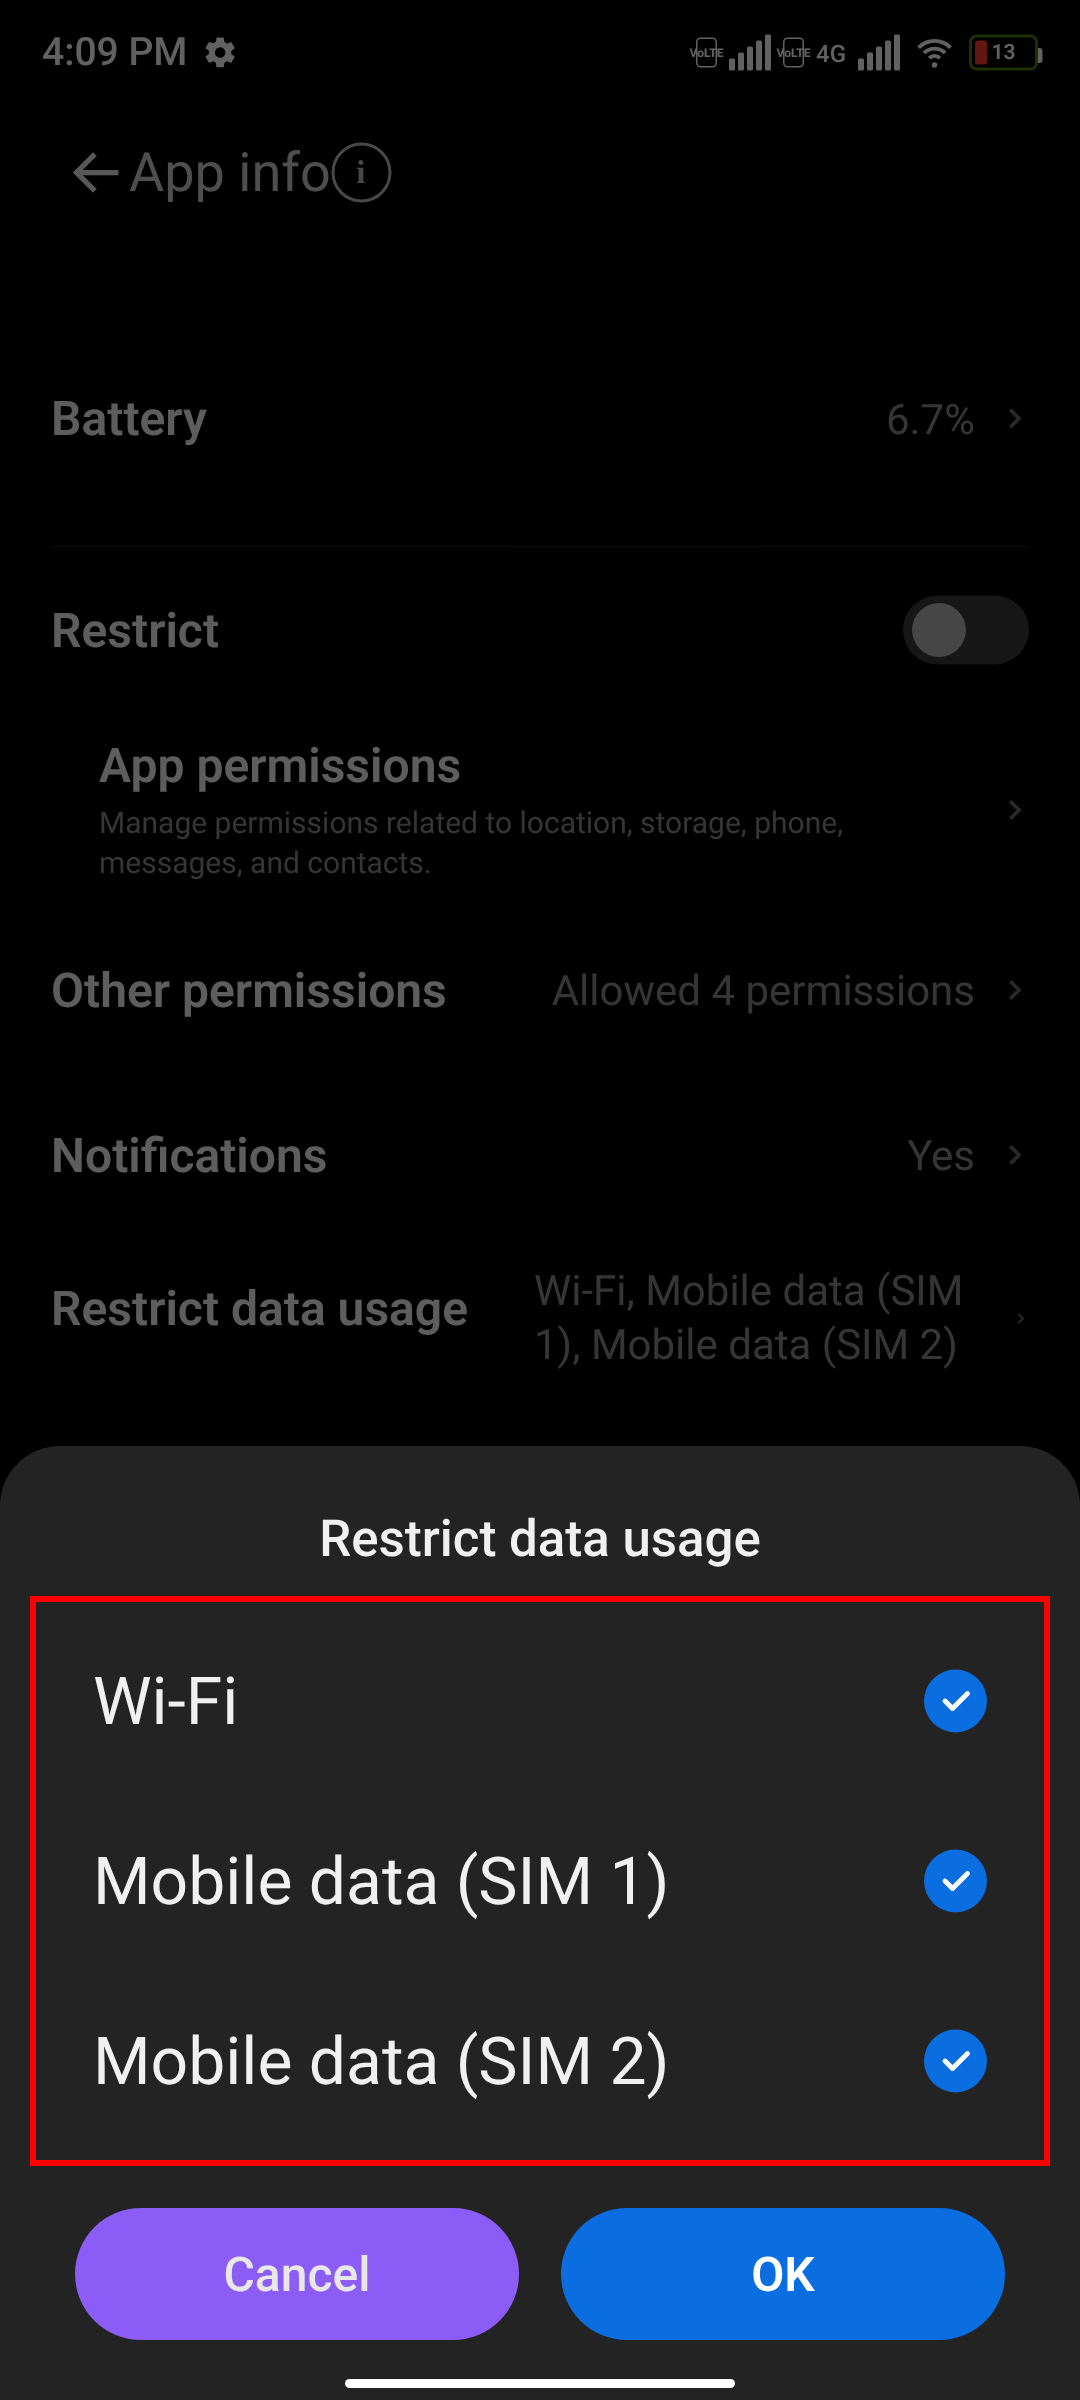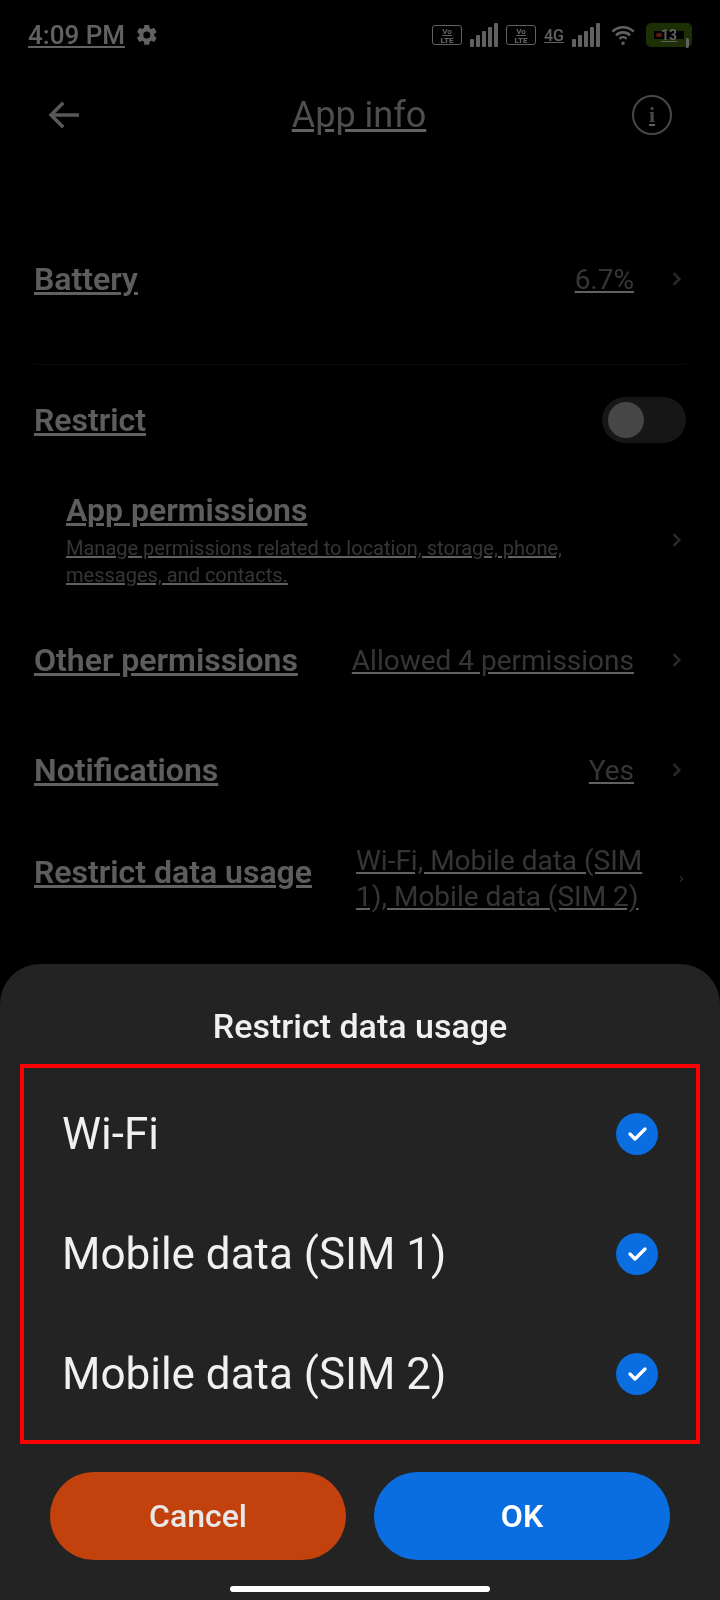--- a/index.html
+++ b/index.html
@@ -1,63 +1,63 @@
 <!DOCTYPE html>
 <html><head>
   <meta charset="utf-8">
   <style>
     * { margin: 0; padding: 0; box-sizing: border-box; -webkit-font-smoothing: antialiased; }
     html, body { width: 720px; height: 1600px; background: #000; font-family: -apple-system, Roboto, "Helvetica Neue", Arial, sans-serif; color: #fff; overflow: hidden; position: relative; }
-    .dim { opacity: 0.38; pointer-events: none; text-decoration: underline; }
+    .dim { opacity: 0.38; pointer-events: none; }
 
     
     .status-bar { height: 70px; display: flex; align-items: center; justify-content: space-between; padding: 0 28px; font-size: 26px; font-weight: 500; }
     .status-left { display: flex; align-items: center; gap: 10px; }
     .status-right { display: flex; align-items: center; gap: 8px; }
-    .sb-badge { width: 30px; height: 20px; border: 1.6px solid #fff; border-radius: 3px; font-size: 10px; font-weight: 700; line-height: 9px; display: flex; flex-direction: column; align-items: center; justify-content: center; padding-top:1px; }
+    .sb-badge { width: 14px; height: 20px; border: 1.6px solid #fff; border-radius: 3px; font-size: 10px; font-weight: 700; line-height: 9px; display: flex; flex-direction: row; align-items: center; justify-content: center; padding-top:1px; }
     .sb-text-tiny { font-size: 16px; line-height: 11px; }
     .bars { display: flex; align-items: flex-end; gap: 2px; }
     .bars span { width: 4px; background: #fff; border-radius: 1px; }
     .bars span:nth-child(1){height:8px}.bars span:nth-child(2){height:12px}.bars span:nth-child(3){height:16px}.bars span:nth-child(4){height:20px}.bars span:nth-child(5){height:24px}
     .wifi-ic { display:inline-block; }
-    .battery { position: relative; width: 46px; height: 24px; border: 8px solid #4d7c0f; border-radius: 5px; display:flex; align-items:center; }
+    .battery { position: relative; width: 46px; height: 24px; border: 2px solid #4d7c0f; border-radius: 5px; display:flex; align-items:center; }
     .battery::after { content:""; position:absolute; right:-5px; top:7px; width:3px; height:10px; background:#fff; border-radius:0 2px 2px 0; }
     .battery .f { position:absolute; left:2px; top:2px; bottom:2px; width:20%; background:#ff3b30; border-radius:2px; }
     .battery .n { position:relative; width:100%; text-align:center; font-size:14px; font-weight:600; }
 
     
-    .app-bar { height: 90px; display:flex; align-items:center; justify-content:space-between; padding: 0 48px 0 44px; }
+    .app-bar { height: 90px; display:flex; align-items:center; padding: 0 48px 0 44px; }
     .app-bar .title { font-size: 36px; font-weight: 400; color:#ccc; }
     .info-circ { width: 40px; height: 40px; border: 2.5px solid #bdbdbd; border-radius: 50%; display:flex; align-items:center; justify-content:center; color:#bdbdbd; font-size:22px; font-weight:700; font-family: "Times New Roman", serif; }
 
     
     .section { padding: 0 34px; }
     .row { display:flex; align-items:center; justify-content:space-between; min-height: 110px; }
     .row .label { font-size: 32px; font-weight: 600; color:#f5f5f5; }
     .row .desc { font-size: 20px; color:#8d8d8d; margin-top:6px; line-height:1.35; max-width: 520px; }
     .row .value { font-size: 28px; color:#8d8d8d; margin-right:6px; }
     .chev { color:#6b6b6b; }
-    .right-cluster { display:flex; align-items:center; gap:26px; }
+    .right-cluster { display:flex; align-items:center; gap:10px; }
     .group-title { font-size: 26px; color:#7a7a7a; padding: 28px 0 8px; }
     .hr { height:1px; background:#1b1b1b; margin: 30px 0 0; }
 
     .toggle { width: 84px; height: 46px; border-radius: 23px; background:#3c3c3c; position:relative; }
     .toggle .knob { position:absolute; top:5px; left:6px; width:36px; height:36px; background:#b7b7b7; border-radius:50%; }
 
     
     .sheet { position:absolute; left:0; right:0; bottom:0; background:#232323; border-top-left-radius: 40px; border-top-right-radius: 40px; padding: 42px 0 40px; }
     .sheet .sheet-title { text-align:center; font-size: 34px; font-weight:500; color:#f0f0f0; margin-bottom: 18px; }
     .sheet .opt-list { margin: 0 20px; padding: 6px 8px 6px; }
     .sheet .opt { display:flex; align-items:center; justify-content:space-between; padding: 34px 30px; }
     .sheet .opt .olabel { font-size: 44px; color:#f0f0f0; }
     .check { width:42px; height:42px; border-radius:50%; background:#0a6ee0; display:flex; align-items:center; justify-content:center; }
     .highlight-box { border:4px solid #ff0000; }
     .btn-row { display:flex; gap:28px; padding: 28px 50px 0; }
     .btn { flex:1; height:88px; border-radius:48px; display:flex; align-items:center; justify-content:center; font-size:32px; font-weight:500; color:#e8e8e8; }
-    .btn.secondary { background:#c2410c; }
+    .btn.secondary { background:#8b5cf6; }
     .btn.primary { background:#0a6ee0; color:#fff; font-weight:600; }
 
     .home-ind { position:absolute; bottom:8px; left:50%; transform:translateX(-50%); width:260px; height:6px; border-radius:3px; background:#fff; }
     .gap-v { height: 64px; }
   </style>
 </head>
 <body>
 
 <div class="dim">
 

